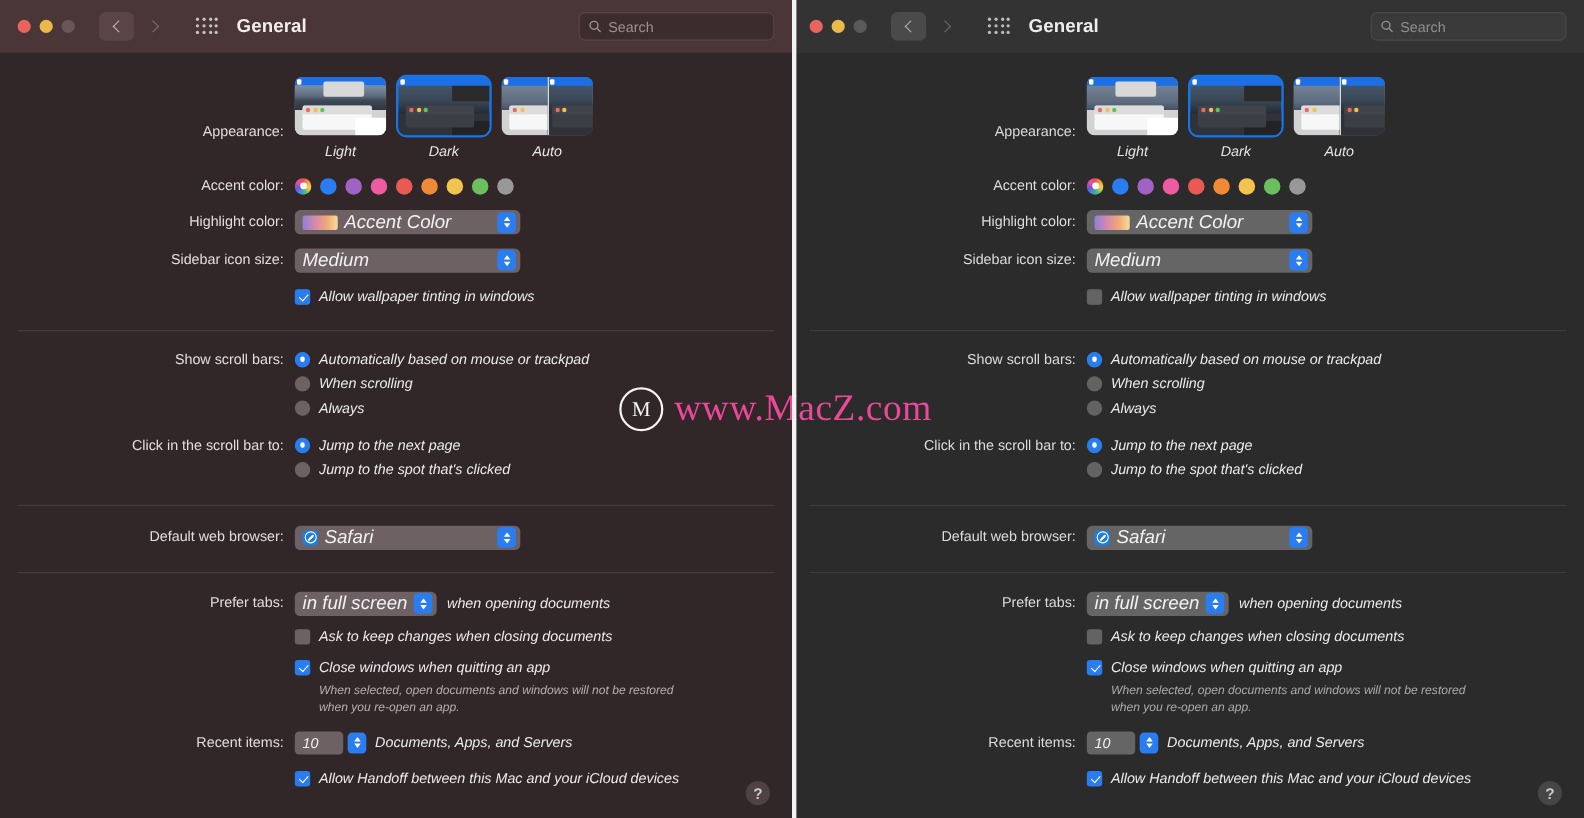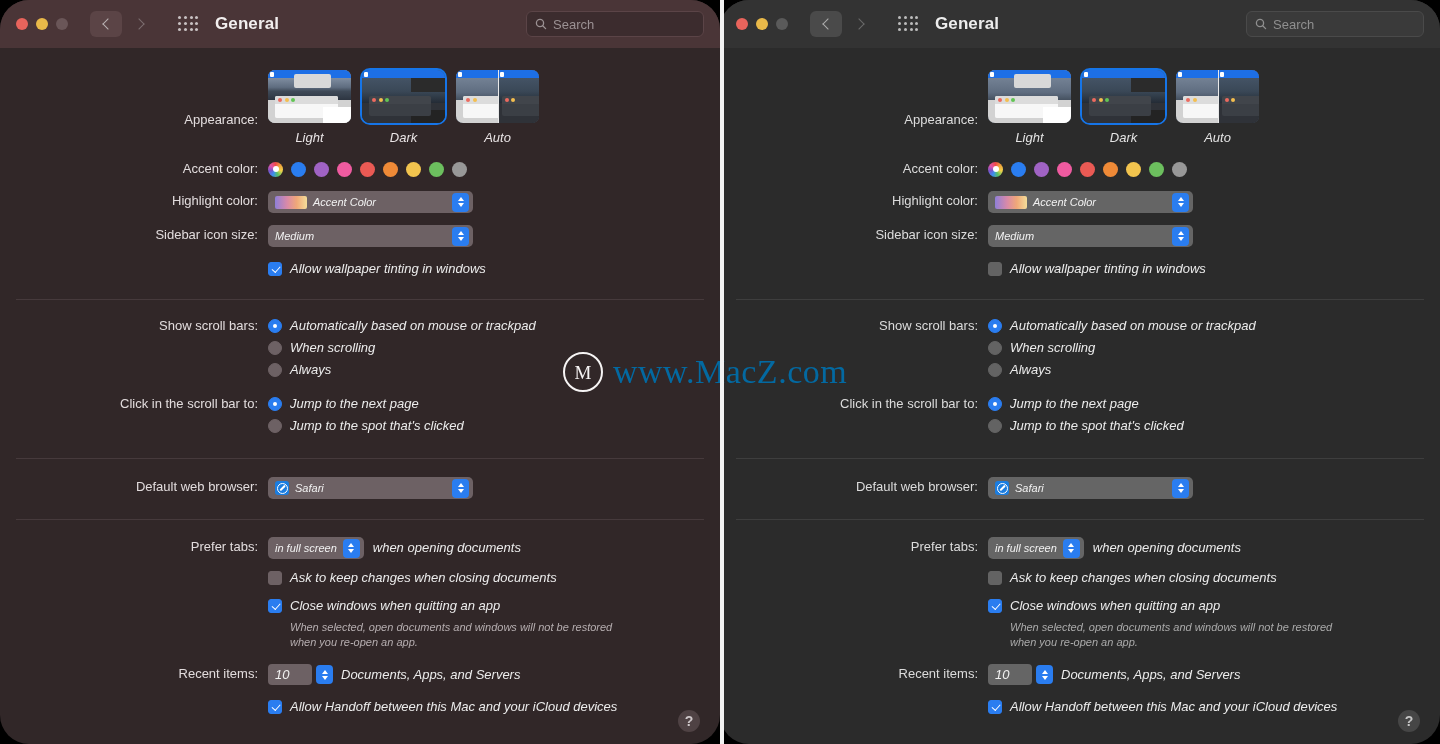--- a/index.html
+++ b/index.html
@@ -6,21 +6,21 @@
   html, body { width: 1440px; height: 744px; overflow: hidden; }
   body {
     font-family: "Liberation Sans", sans-serif;
     background: #000;
     -webkit-font-smoothing: antialiased;
   }
 
   .stage { position: relative; width: 1440px; height: 744px; display: flex; }
 
   
-  .panel { position: relative; width: 720px; height: 744px; overflow: hidden; border-radius: 29px; }
+  .panel { position: relative; width: 720px; height: 744px; overflow: hidden; }
   .panel.tinted { background: #312728; }
   .panel.tinted .titlebar { background: #4a3537; }
   .panel.tinted .searchbox { background: #3c2c2e; border-color: #5b4447; }
   .panel.tinted .navbtn.active { background: #5b4446; }
   .panel.tinted .popup,
   .panel.tinted .numfield { background: #6d6164; }
   .panel.tinted .divider { background: #463a3c; }
   .panel.tinted .helpbtn { background: #4f4244; }
   .panel.tinted .radio.off,
   .panel.tinted .check.off { background: #6d6164; border-color: #6d6164; }
@@ -135,21 +135,21 @@
     content: ""; position: absolute; left: 50%; top: 50%; width: 6px; height: 6px;
     margin: -3px 0 0 -3px; border-radius: 50%; background: #fff;
   }
 
   
   .popup {
     height: 22px; border-radius: 5px; display: inline-flex; align-items: center;
     padding: 0 4px 0 7px; gap: 6px; position: relative;
   }
   .popup.wide { width: 205px; }
-  .popup .pl { font-size: 11px; color: #f2f2f2; flex: 1 1 auto; white-space: nowrap; }
+  .popup .pl { font-size: 17px; color: #f2f2f2; flex: 1 1 auto; white-space: nowrap; }
   .arrows {
     width: 17px; height: 19px; border-radius: 4px; background: #2a7df0;
     display: flex; flex-direction: column; align-items: center; justify-content: center;
     gap: 2px; flex: 0 0 auto; margin-left: auto;
   }
   .arrows i { width: 0; height: 0; border-left: 3.5px solid transparent; border-right: 3.5px solid transparent; }
   .arrows i.up { border-bottom: 4px solid #fff; }
   .arrows i.dn { border-top: 4px solid #fff; }
 
   .gradswatch {
@@ -219,21 +219,21 @@
   }
   .wm-logo {
     width: 40px; height: 40px; border-radius: 50%;
     border: 2.5px solid #f6f4f4; position: relative;
     display: flex; align-items: center; justify-content: center;
   }
   .wm-logo span {
     font-family: "Liberation Serif", serif; font-size: 19px; color: #f6f4f4; line-height: 1;
   }
   .wm-text {
-    font-family: "Liberation Serif", serif; font-size: 34px; color: #0369a1;
+    font-family: "Liberation Serif", serif; font-size: 34px; color: #ec4899;
     letter-spacing: .5px; white-space: nowrap;
   }
 </style>
 </head>
 <body>
 
 <div class="stage">
 
   <div class="panel tinted">
 

